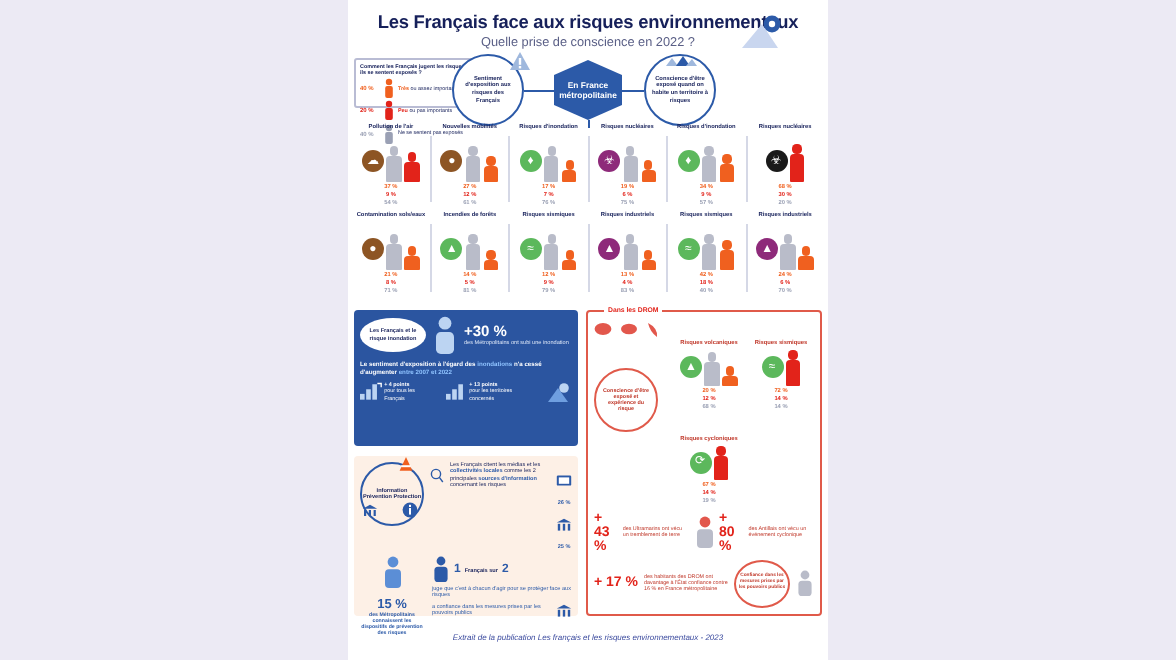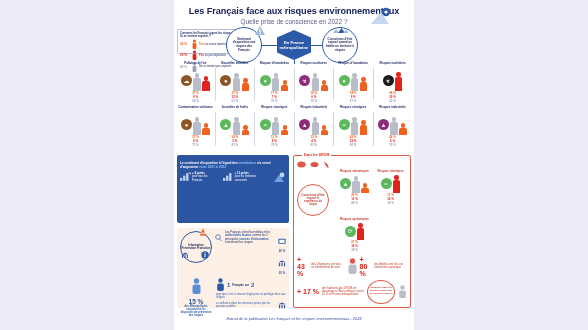--- a/index.html
+++ b/index.html
@@ -463,20 +463,31 @@
         <div class="vals">
           <div class="c-or">24 %</div>
           <div class="c-rd">6 %</div>
           <div class="c-gy">70 %</div>
         </div>
       </div>
     </div>
   </div>
 
   <div class="bluep">
+    <div class="bp-top">
+      <div class="bp-badge">Les Français et le risque inondation</div>
+      <svg style="width:13px;height:19px" viewBox="0 0 13 19">
+        <circle cx="6.5" cy="3.6" r="3.2" fill="#bcd4f2"></circle>
+            <rect x="2" y="8" width="9" height="11" rx="2.4" fill="#bcd4f2"></rect>
+      </svg>
+      <div>
+        <div class="bp-pct">+30 %</div>
+        <div class="bp-sub">des Métropolitains ont subi une inondation</div>
+      </div>
+    </div>
     <div class="bp-mid">
       <span>Le sentiment d'exposition à l'égard des</span>
       <span class="hl">inondations</span>
       <span>n'a cessé d'augmenter</span>
       <span class="hl">entre 2007 et 2022</span>
     </div>
     <div class="bp-bot">
       <div class="bp-stat">
         <svg style="width:11px;height:9px" viewBox="0 0 11 9">
           <rect x="0" y="6" width="2.4" height="3" fill="#bcd4f2"></rect>

